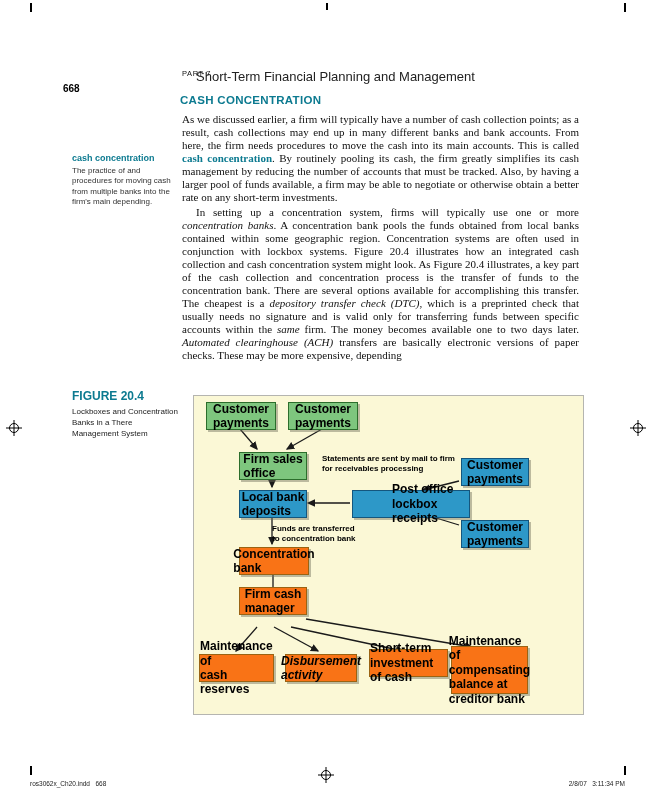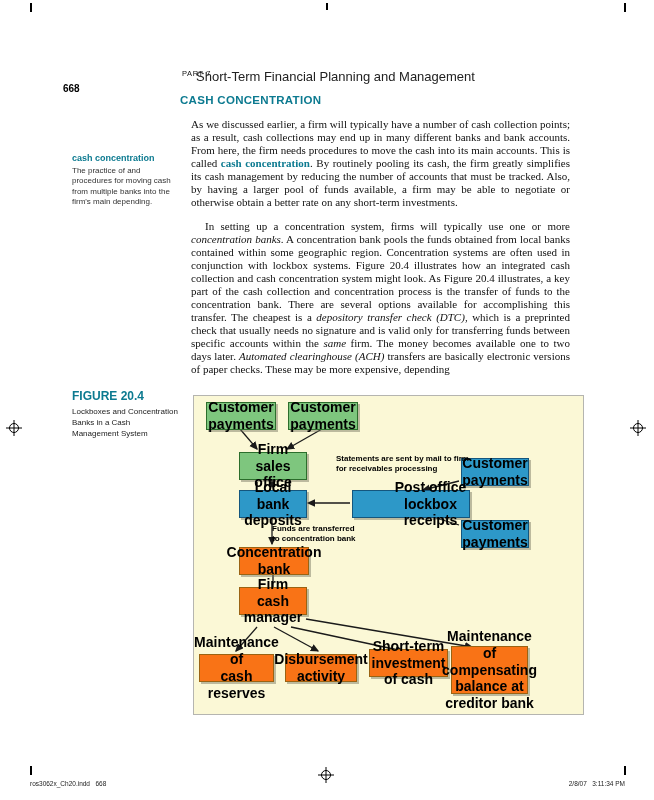--- a/index.html
+++ b/index.html
@@ -23,53 +23,53 @@
   .fig-cap{position:absolute;left:72px;top:389px;width:106px;}
   .fig-cap-label{color:#0c7a90;font-weight:bold;font-size:12px;}
   .fig-cap-text{font-size:8px;line-height:1.35;color:#222;margin-top:4px;}
 
   
   .article{position:absolute;left:180px;top:94px;width:401px;
            font-family:"Liberation Serif",serif;font-size:11px;line-height:13px;
            text-align:justify;color:#101010;}
   .article-heading{font-family:"Liberation Sans",sans-serif;font-size:11.5px;font-weight:bold;
            color:#0c7a90;margin:0 0 6px 0;letter-spacing:.3px;}
-  .article p{margin:11px;}
+  .article p{margin:2px;}
   .article p.indent{text-indent:14px;}
   .kw{color:#0c7a90;font-weight:bold;}
   .em{font-style:italic;}
 
   
   .figure{position:absolute;left:193px;top:395px;width:389px;height:318px;
           background:#fbf8d6;border:1px solid #b5b5b0;}
   .fbox{position:absolute;display:flex;align-items:center;justify-content:center;
-        text-align:center;font-weight:bold;font-size:14px;line-height:1.2;
+        font-weight:bold;font-size:12px;line-height:1.2;
         white-space:pre-line;border:1px solid;box-shadow:2px 2px 0 rgba(110,110,90,.45);color:#000;}
   .green{background:#7ec67e;border-color:#2c6e2c;}
   .blue{background:#2d98c8;border-color:#14567e;}
   .orange{background:#f97316;border-color:#9a6313;}
   .fig-note{position:absolute;font-weight:bold;font-size:8px;line-height:1.3;
             white-space:pre-line;color:#000;}
   .arrows{position:absolute;left:0;top:0;pointer-events:none;}
 
   
   .cp1{left:12px;top:6px;width:68px;height:26px;}
   .cp2{left:94px;top:6px;width:68px;height:26px;}
   .fso{left:45px;top:56px;width:66px;height:26px;}
   .cpr1{left:267px;top:62px;width:66px;height:26px;}
   .po {left:158px;top:94px;width:77px;height:26px;padding-left:39px;}
   .cpr2{left:267px;top:124px;width:66px;height:26px;}
   .lbd{left:45px;top:94px;width:66px;height:26px;}
   .cb {left:45px;top:151px;width:68px;height:26px;}
   .fcm{left:45px;top:191px;width:66px;height:26px;}
   .b1 {left:5px;top:258px;width:73px;height:26px;}
-  .b2 {left:91px;top:258px;width:70px;height:26px;}
+  .b2 {left:91px;top:258px;width:70px;height:26px;font-style:italic;}
   .b3 {left:175px;top:253px;width:77px;height:26px;}
   .b4 {left:257px;top:250px;width:75px;height:46px;}
-  .note-statements{left:128px;top:58px;margin-left:14px;}
+  .note-statements{left:128px;top:58px;}
   .note-funds{left:78px;top:128px;}
   .note-cashmgr{left:95px;top:181px;}
 
   
   .footer-left{position:absolute;left:30px;top:780px;font-size:6.5px;color:#222;white-space:pre;}
   .footer-right{position:absolute;right:29px;top:780px;font-size:6.5px;color:#222;white-space:pre;}
 </style>
 </head>
 <body>
 
@@ -101,21 +101,21 @@
   <span class="part-label">PART 7</span>
   <span class="part-title">Short-Term Financial Planning and Management</span>
 
   <div class="m-note">
     <div class="m-term">cash concentration</div>
     <div class="m-def">The practice of and procedures for moving cash from multiple banks into the firm's main depending.</div>
   </div>
 
   <div class="fig-cap">
     <div class="fig-cap-label">FIGURE 20.4</div>
-    <div class="fig-cap-text">Lockboxes and Concentration Banks in a Cash Management System</div>
+    <div class="fig-cap-text">Lockboxes and Concentration Banks in a There Management System</div>
   </div>
 
   <div class="article">
     <h1 class="article-heading">CASH CONCENTRATION</h1>
     <p><span>As we discussed earlier, a firm will typically have a number of cash collection points; as a result, cash collections may end up in many different banks and bank accounts. From here, the firm needs procedures to move the cash into its main accounts. This is called </span><span class="kw">cash concentration</span><span>. By routinely pooling its cash, the firm greatly simplifies its cash management by reducing the number of accounts that must be tracked. Also, by having a larger pool of funds available, a firm may be able to negotiate or otherwise obtain a better rate on any short-term investments.</span></p>
     <p class="indent"><span>In setting up a concentration system, firms will typically use one or more </span><span class="em">concentration banks</span><span>. A concentration bank pools the funds obtained from local banks contained within some geographic region. Concentration systems are often used in conjunction with lockbox systems. Figure 20.4 illustrates how an integrated cash collection and cash concentration system might look. As Figure 20.4 illustrates, a key part of the cash collection and concentration process is the transfer of funds to the concentration bank. There are several options available for accomplishing this transfer. The cheapest is a </span><span class="em">depository transfer check (DTC)</span><span>, which is a preprinted check that usually needs no signature and is valid only for transferring funds between specific accounts within the </span><span class="em">same</span><span> firm. The money becomes available one to two days later. </span><span class="em">Automated clearinghouse (ACH)</span><span> transfers are basically electronic versions of paper checks. These may be more expensive, depending</span></p>
   </div>
 
   <div class="figure">
 

